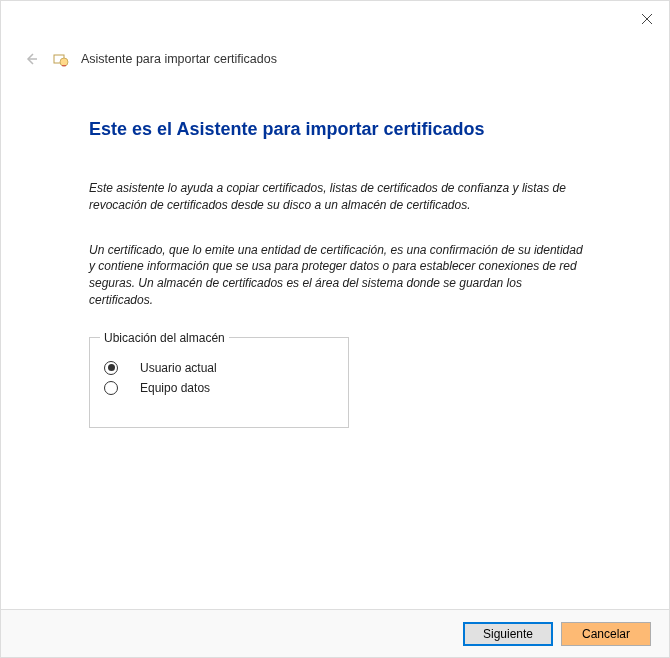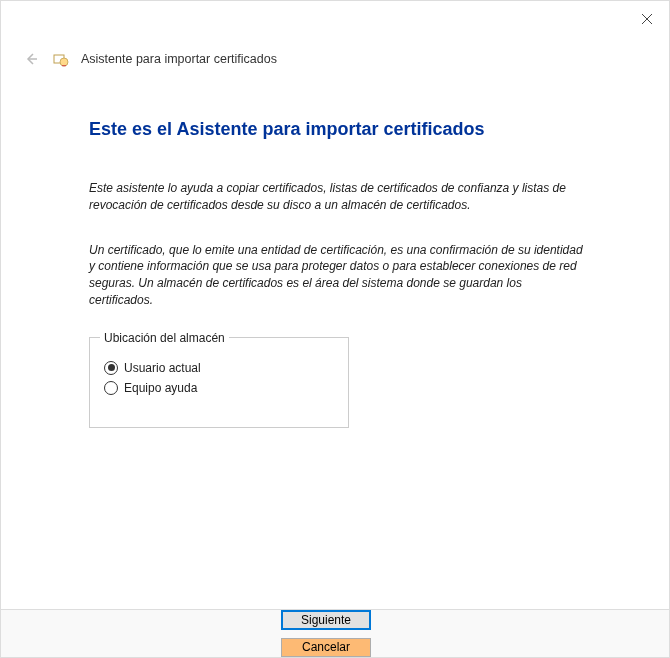--- a/index.html
+++ b/index.html
@@ -82,21 +82,21 @@
     .legend {
       font-size: 12px;
       color: #222;
       padding: 0 4px;
       background: #fff;
       margin-left: -4px;
     }
     .radio-row {
       display: flex;
       align-items: flex-start;
-      gap: 6px;
+      gap: 22px;
       margin: 6px 0;
       cursor: pointer;
     }
     .radio {
       width: 14px;
       height: 14px;
       border: 1px solid #333;
       border-radius: 50%;
       display: flex;
       align-items: center;
@@ -124,21 +124,20 @@
       left: 0;
       right: 0;
       height: 48px;
       border-top: 1px solid #ddd;
       display: flex;
       align-items: center;
       justify-content: flex-end;
       padding-right: 18px;
       gap: 8px;
       background: #f9f9f9;
-      flex-direction: column;
     }
     .btn {
       min-width: 90px;
       height: 24px;
       font-size: 12px;
       font-family: inherit;
       background: #fdba74;
       border: 1px solid #adadad;
       cursor: pointer;
       padding: 0 14px;
@@ -183,21 +182,21 @@
   <p class="para">Un certificado, que lo emite una entidad de certificación, es una confirmación de su identidad y contiene información que se usa para proteger datos o para establecer conexiones de red seguras. Un almacén de certificados es el área del sistema donde se guardan los certificados.</p>
 
   <fieldset class="fieldset">
     <legend class="legend">Ubicación del almacén</legend>
     <div class="radio-row">
       <span class="radio checked"></span>
       <span class="radio-label">Usuario actual</span>
     </div>
     <div class="radio-row">
       <span class="radio"></span>
-      <span class="radio-label">Equipo ayuda</span>
+      <span class="radio-label">Equipo datos</span>
     </div>
   </fieldset>
 
 </div>
 
 <div class="footer">
   <button class="btn primary">Siguiente</button>
   <button class="btn">Cancelar</button>
 </div>
 

